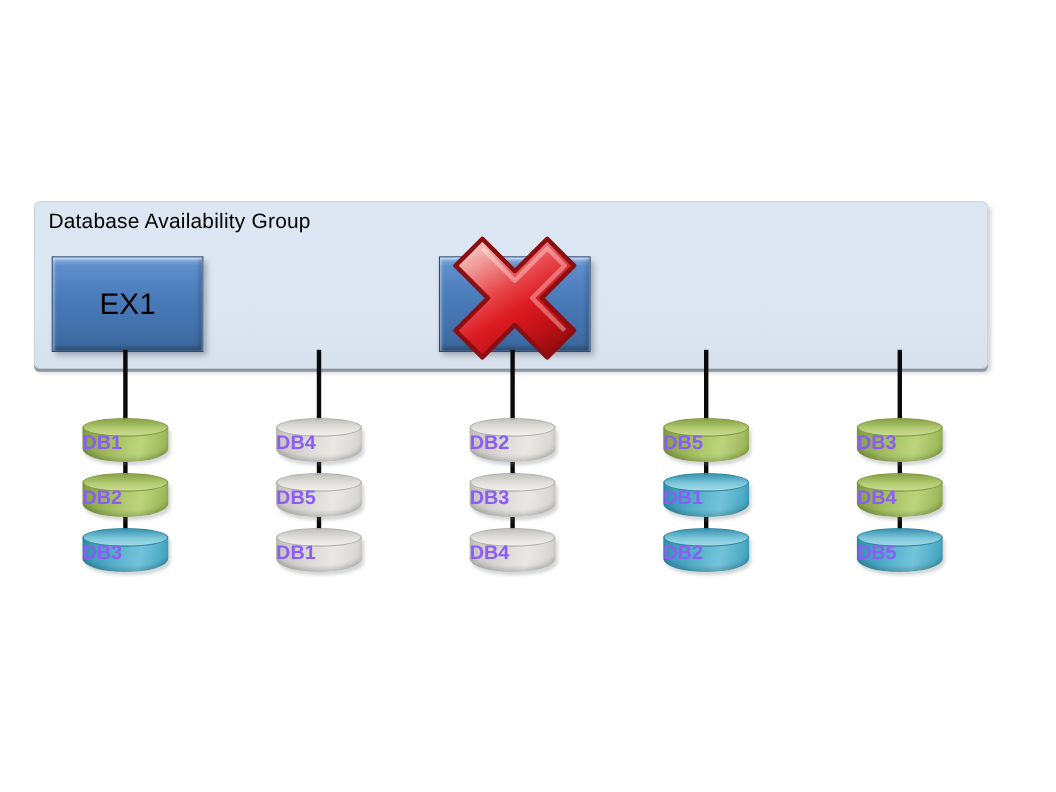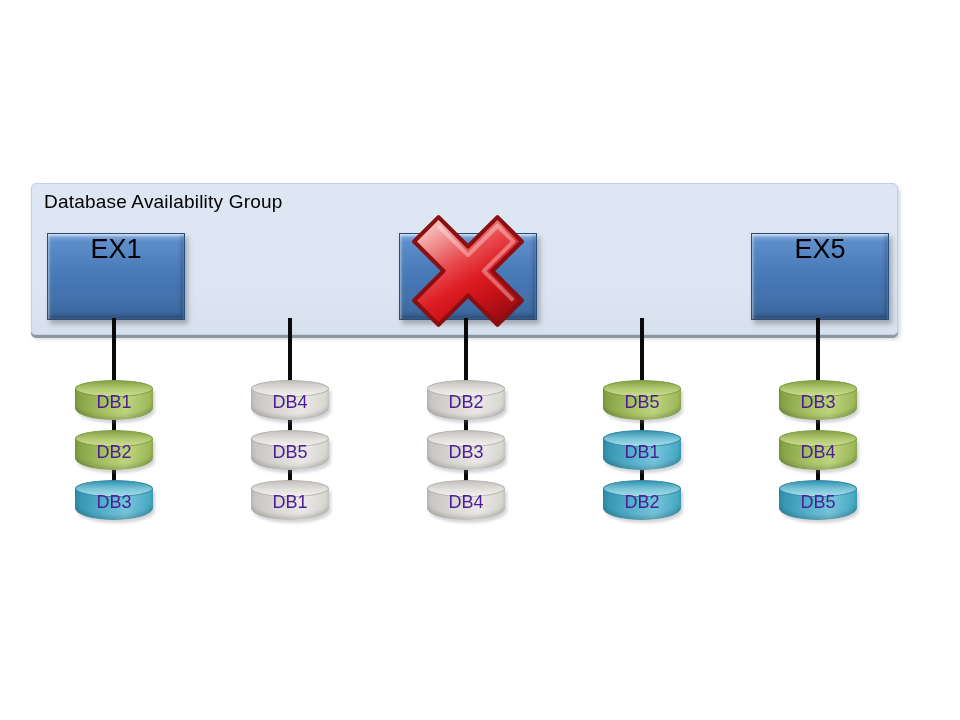--- a/index.html
+++ b/index.html
@@ -15,21 +15,21 @@
     background:linear-gradient(180deg,#dde7f3 0%,#dce6f2 70%,#d7e1ee 100%);
     border:1px solid #c2cfe2;border-radius:5px;
     box-shadow:0 3px 0 #8f979e, 2px 4px 4px rgba(120,125,130,.35);
   }
   .dag-title{
     position:absolute;left:12px;top:7px;font-size:19px;letter-spacing:.2px;color:#000;
   }
   
   .server{
     position:absolute;top:49px;width:136px;height:85px;
-    display:flex;justify-content:center;
+    display:flex;align-items:center;justify-content:center;
     font-size:27px;color:#000;
   }
   .server.state-online,.server.state-failed{
     border:1px solid #2b4d79;
     background:linear-gradient(180deg,#8fb4e0 0%,#5e8eca 9%,#4a7cba 42%,#4372ad 72%,#3a669c 100%);
     box-shadow:inset 0 2px 2px rgba(255,255,255,.5),
                inset 2px 0 2px rgba(255,255,255,.28),
                inset -2px -3px 5px rgba(0,0,0,.3),
                3px 4px 5px rgba(90,95,105,.45);
   }
@@ -54,22 +54,22 @@
   .db-body{
     position:absolute;left:0;top:8px;width:78px;height:32px;
     border-radius:0 0 39px 39px / 0 0 12px 12px;
     box-shadow:inset 0 -3px 4px rgba(0,0,0,.18), 2px 3px 3px rgba(110,115,120,.3);
   }
   .db-top{
     position:absolute;left:0;top:0;width:78px;height:17px;border-radius:50%;
     box-sizing:border-box;border:1px solid transparent;
   }
   .db-label{
-    position:absolute;left:0;top:12px;width:100%;text-align:center;
-    font-size:18px;color:#4c1d95;
+    position:absolute;left:0;top:12px;width:100%;
+    font-size:18px;color:#8b5cf6;font-weight:bold;
   }
   .db.state-active .db-body{background:linear-gradient(100deg,#7f9c40 0%,#a6c163 38%,#bdd47d 66%,#93b150 100%);}
   .db.state-active .db-top{background:linear-gradient(180deg,#86a245 0%,#b3ca72 55%,#cbdc92 100%);border-color:#7d9a3f;}
   .db.state-passive .db-body{background:linear-gradient(100deg,#2e8fab 0%,#54b0ca 38%,#74c4da 66%,#3ba0bc 100%);}
   .db.state-passive .db-top{background:linear-gradient(180deg,#3993af 0%,#7cc6da 55%,#a6dae8 100%);border-color:#2c86a0;}
   .db.state-unavailable .db-body{background:linear-gradient(100deg,#c4c2bd 0%,#dbd9d5 38%,#eae8e5 66%,#d3d1cc 100%);}
   .db.state-unavailable .db-top{background:linear-gradient(180deg,#c3c1bc 0%,#e2e0dc 55%,#f2f0ed 100%);border-color:#b1afaa;}
 </style>
 </head>
 <body>
@@ -82,23 +82,20 @@
     <div class="server s1 state-online">
       <span>EX1</span>
     </div>
 
 
     <div class="server s3 state-failed">
       <span></span>
     </div>
 
 
-    <div class="server s5 state-online">
-      <span>EX5</span>
-    </div>
 
     <svg class="x-icon" viewBox="0 0 120 120" aria-hidden="true">
       <defs>
         <linearGradient id="xg" gradientUnits="userSpaceOnUse" x1="-58" y1="-14" x2="58" y2="14">
           <stop offset="0" stop-color="#f7c6c2"></stop>
           <stop offset="0.18" stop-color="#ee8d8c"></stop>
           <stop offset="0.38" stop-color="#e84a4e"></stop>
           <stop offset="0.58" stop-color="#dc1c22"></stop>
           <stop offset="0.78" stop-color="#c31217"></stop>
           <stop offset="1" stop-color="#940b0f"></stop>

